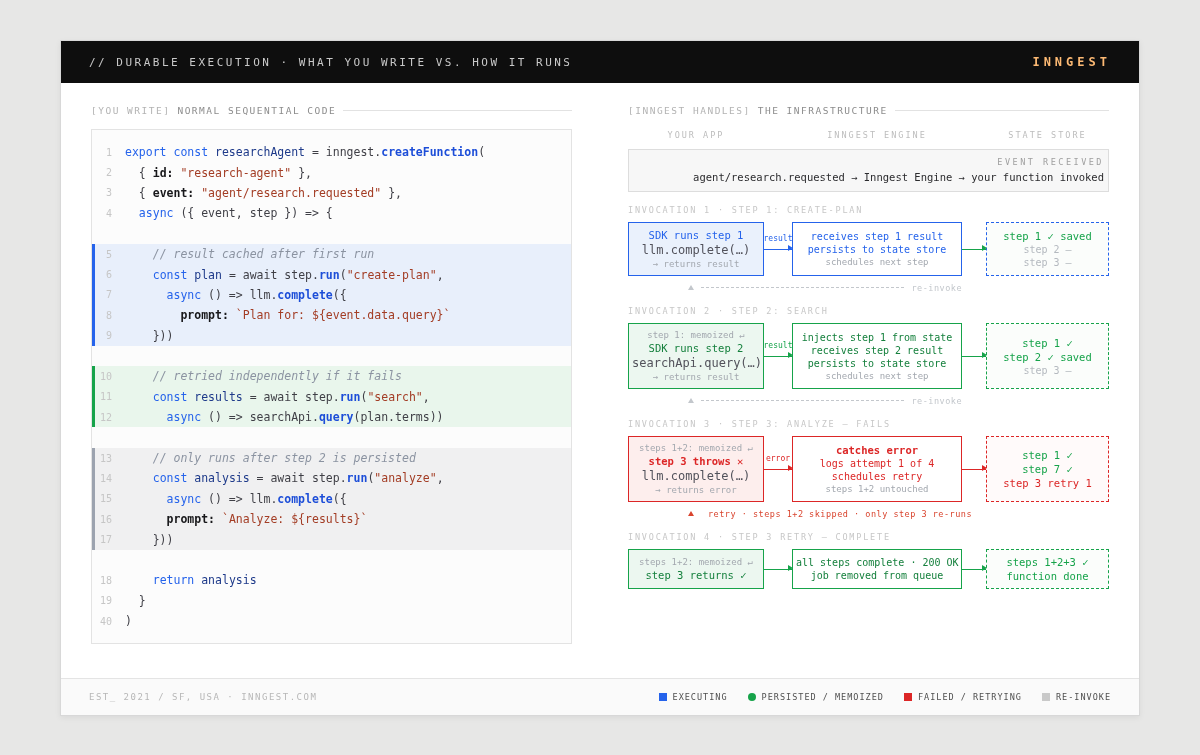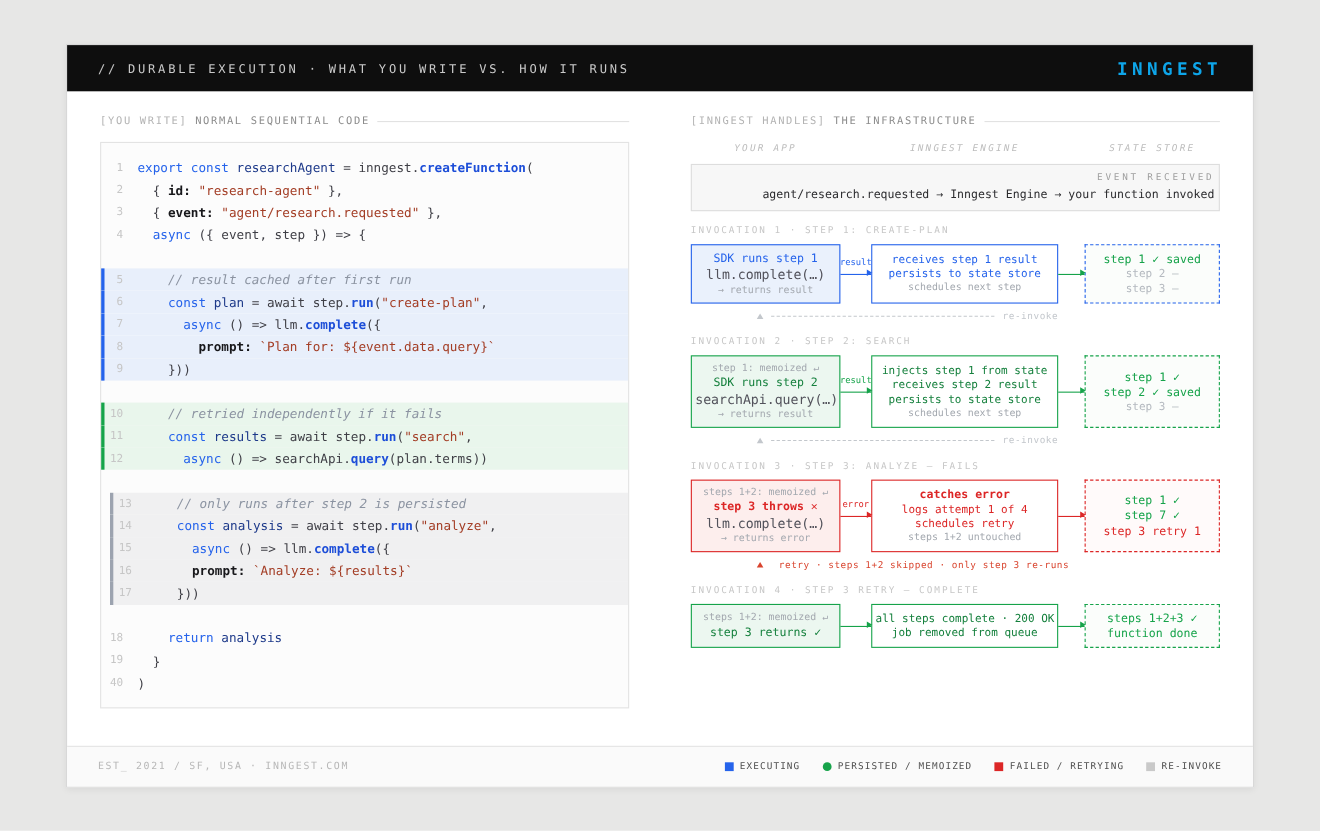--- a/index.html
+++ b/index.html
@@ -5,46 +5,46 @@
   * { box-sizing: border-box; }
   html,body { margin:0; padding:0; width:1200px; height:755px; background:#e7e7e6;
     font-family:"DejaVu Sans Mono","Liberation Mono",monospace; overflow:hidden; }
   .card { width:1080px; height:676px; margin:40px auto 0; background:#ffffff;
     border:1px solid #d8d8d8; box-shadow:0 2px 6px rgba(0,0,0,0.06);
     display:flex; flex-direction:column; }
   
   .topbar { flex:none; height:42px; background:#0e0e0e; display:flex; align-items:center;
     justify-content:space-between; padding:0 28px; }
   .tagline { color:#c9c9c9; font-size:11px; letter-spacing:2.5px; }
-  .brand { color:#0ea5e9; font-size:16px; font-weight:bold; letter-spacing:4px; }
+  .brand { color:#fdba74; font-size:12px; font-weight:bold; letter-spacing:4px; }
   
   .content { flex:1; min-height:0; display:flex; gap:56px; padding:22px 30px 14px; }
   .panel { flex:1 1 0; min-width:0; }
   .panel-heading { display:flex; align-items:center; gap:7px; }
   .ph-tag { color:#b3b3b3; font-size:9.5px; letter-spacing:1.5px; white-space:nowrap; }
   .ph-title { color:#8c8c8c; font-size:9.5px; letter-spacing:1.5px; white-space:nowrap; }
   .ph-rule { flex:1; border-top:1px solid #e2e2e2; height:0; }
   
   .code-block { margin-top:13px; border:1px solid #e3e3e3; background:#fcfcfc; padding:12px 0; }
   .code-line { display:flex; height:20.4px; align-items:center; font-size:11.5px;
     white-space:pre; border-left:3px solid transparent; }
   .ln { width:30px; flex:none; text-align:right; padding-right:13px; color:#c6c6c6; font-size:10px; }
   .lc { flex:1; }
   .hl-blue  { background:#e8effb; border-left-color:#2563eb; }
   .hl-green { background:#e9f6ec; border-left-color:#16a34a; }
-  .hl-gray  { background:#f0f0f1; border-left-color:#9ca3af;margin-left:8px; }
+  .hl-gray  { background:#f0f0f1; border-left-color:#9ca3af; }
   .tk-k { color:#2563eb; }
   .tk-f { color:#1d4ed8; font-weight:bold; }
   .tk-v { color:#1e3a8a; font-weight:normal;text-align:right; }
   .tk-s { color:#a33d25; }
   .tk-c { color:#8b93a1; font-style:italic; }
   .tk-p { color:#18181b; font-weight:bold; }
   .tk-t { color:#3f3f46; }
   
-  .col-headers { display:grid; grid-template-columns:136px 28px 170px 24px 1fr; margin-top:14px;font-style:italic; }
+  .col-headers { display:grid; grid-template-columns:136px 28px 170px 24px 1fr; margin-top:14px; }
   .col-h { font-size:8.5px; letter-spacing:2px; color:#bdbdbd; text-align:center; white-space:nowrap; }
   .c1 { grid-column:1; } .c2 { grid-column:3; } .c3 { grid-column:5; }
   .event-box { margin-top:9px; border:1px solid #dddddd; background:#f7f7f7;
     text-align:right; padding:7px 4px 8px; }
   .event-title { font-size:8.5px; letter-spacing:2.5px; color:#9f9f9f; }
   .event-flow { font-size:10.5px; color:#2b2b2e; margin-top:4px; white-space:nowrap; }
   .inv-label { margin:13px 0 7px; font-size:8.5px; letter-spacing:1.8px; color:#c7c7c7; white-space:nowrap; }
   .inv-row { display:grid; grid-template-columns:136px 28px 170px 24px 1fr; align-items:stretch; }
   .box { border:1.5px solid #999; padding:6px 3px; display:flex; flex-direction:column;
     justify-content:center; gap:2px; text-align:center; }

